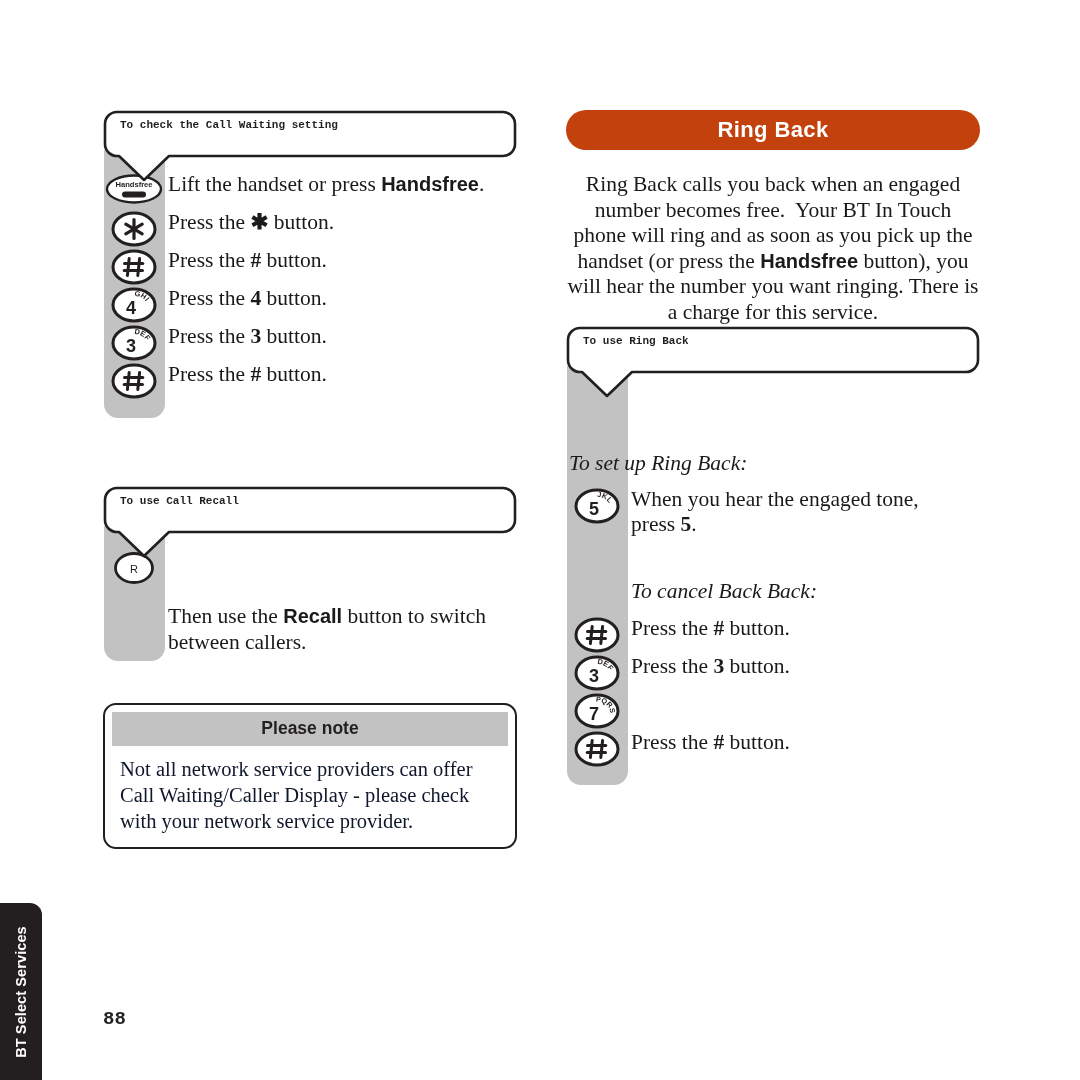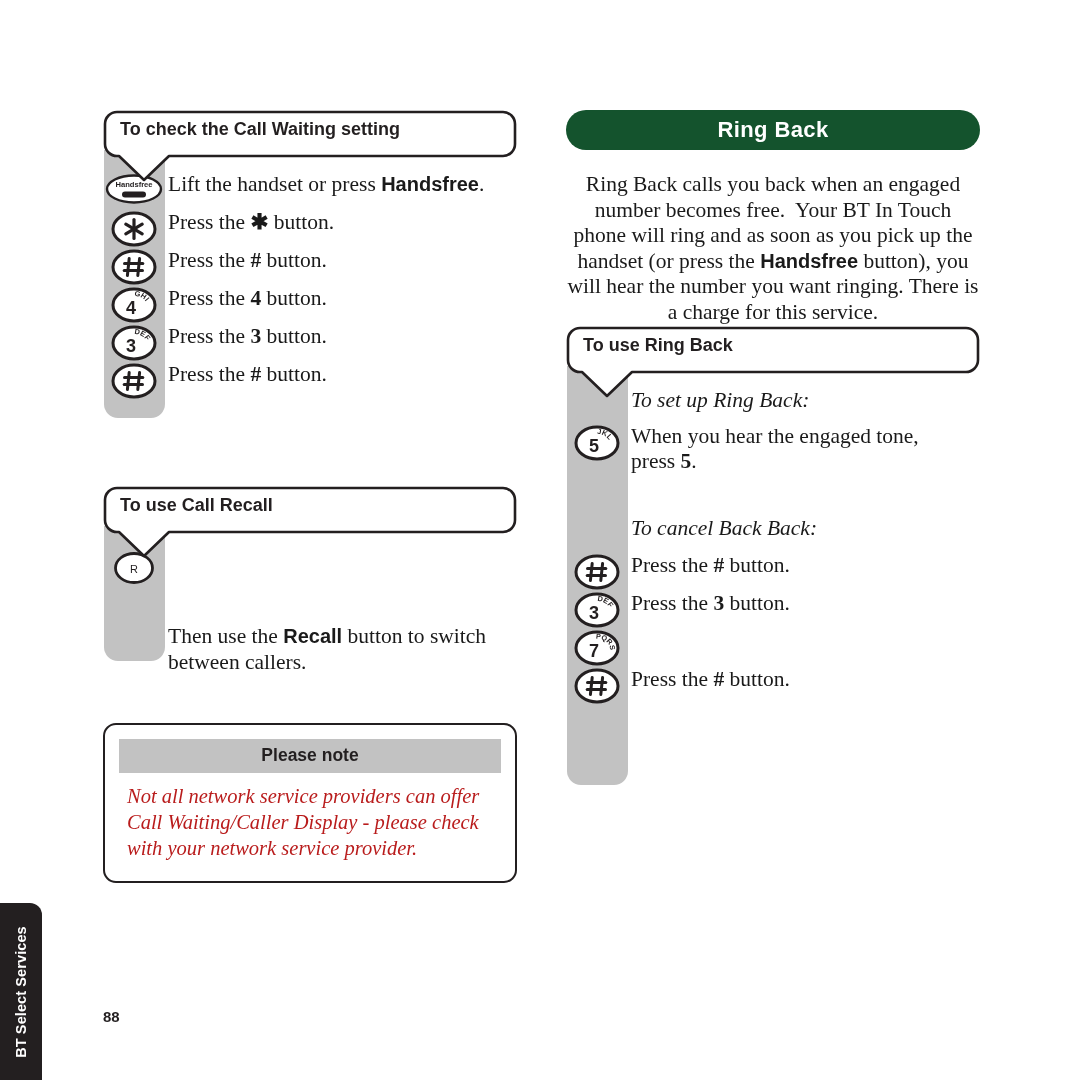--- a/index.html
+++ b/index.html
@@ -42,43 +42,43 @@
     font-size: 14.5px;
     letter-spacing: 0.1px;
     white-space: nowrap;
     transform: rotate(-90deg);
   }
 
   .page-number {
     position: absolute;
     left: 103px;
     top: 1008px;
-    font-family: Liberation Sans, sans-serif;
-    font-weight: bold;
-    font-size: 15px;
+    font-family: Liberation Mono, monospace;
+    font-weight: bold;
+    font-size: 19px;
     color: #231f20;
   }
 
   
   .col-left {
     position: absolute;
     left: 103px;
     top: 110px;
     width: 414px;
   }
   .col-right {
     position: absolute;
     left: 566px;
     top: 110px;
     width: 414px;
   }
 
   
   .banner {
-    background: #14532d;
+    background: #c2410c;
     border-radius: 22px;
     height: 40px;
     display: flex;
     align-items: center;
     justify-content: center;
   }
   .banner-text {
     color: #ffffff;
     font-family: "Liberation Sans", "DejaVu Sans", sans-serif;
     font-weight: bold;
@@ -113,23 +113,23 @@
     display: block;
     position: absolute;
     left: 0;
     top: 0;
     overflow: visible;
   }
   .callout-text {
     position: absolute;
     left: 17px;
     top: 9px;
-    font-family: Liberation Sans, sans-serif;
-    font-weight: bold;
-    font-size: 18px;
+    font-family: Liberation Mono, monospace;
+    font-weight: bold;
+    font-size: 11px;
     color: #231f20;
     z-index: 4;
     white-space: nowrap;
   }
 
   
   .steps {
     position: relative;
     padding-top: 22px;
   }
@@ -188,37 +188,36 @@
     position: relative;
     display: inline-block;
   }
   .key svg { display: block; }
 
   
   .note-box {
     border: 2px solid #231f20;
     border-radius: 13px;
     background: #ffffff;
-    padding: 14px;
+    padding: 7px;
     box-sizing: border-box;
   }
   .note-head {
     background: #c2c2c2;
     text-align: center;
     font-family: "Liberation Sans", "DejaVu Sans", sans-serif;
     font-weight: bold;
     font-size: 17.5px;
     color: #231f20;
     padding: 6px 0 7px 0;
   }
   .note-body {
-    font-style: italic;
     font-size: 20.5px;
     line-height: 26px;
-    color: #b91c1c;
+    color: #0f172a;
     padding: 10px 8px 6px 8px;
   }
   .spacer-s { height: 14px; }
 </style>
 </head>
 <body>
 
 <div class="page">
 
   <div class="col-left">
@@ -364,21 +363,21 @@
             <div class="step-key" style="padding-top:3px;">
               <span class="key">
                 <svg width="42" height="34" viewBox="0 0 42 34">
                   <ellipse cx="21" cy="17" rx="18.5" ry="14.5" fill="#ffffff" stroke="#231f20" stroke-width="2.8"></ellipse>
                   <text x="21" y="22" text-anchor="middle" font-family="Liberation Sans, sans-serif" font-size="11" fill="#231f20">R</text>
                 </svg>
               </span>
             </div>
           </div>
 
-          <div class="step" style="margin-top:20px;">
+          <div class="step" style="margin-top:0;">
             <div class="step-key"></div>
             <div class="step-body">
               Then use the <span class="sans-b">Recall</span> button to switch<br>between callers.
             </div>
           </div>
 
         </div>
       </div>
     </div>
 
@@ -403,21 +402,21 @@
       <div class="callout">
         <svg width="414" height="88" viewBox="0 0 414 88">
           <path d="M14,2 H400 a12,12 0 0 1 12,12 V34 a12,12 0 0 1 -12,12 H66 L41,70 L16,46 H14 a12,12 0 0 1 -12,-12 V14 a12,12 0 0 1 12,-12 Z" fill="#ffffff" stroke="#231f20" stroke-width="2.6" stroke-linejoin="round"></path>
         </svg>
         <div class="callout-text">To use Ring Back</div>
       </div>
       <div class="steps">
         <div class="keycol" style="height:419px;"></div>
         <div class="steps-inner">
 
-          <div class="step" style="min-height:0;">
+          <div class="step" style="min-height:0;flex-direction:column;">
             <div class="step-key"></div>
             <div class="step-body substep-title">To set up Ring Back:</div>
           </div>
 
           <div class="step" style="margin-top:11px;min-height:56px;">
             <div class="step-key">
               <span class="key">
                 <svg width="46" height="36" viewBox="0 0 46 36">
                   <ellipse cx="23" cy="18" rx="21" ry="16" fill="#ffffff" stroke="#231f20" stroke-width="3"></ellipse>
                   <text x="20" y="27" text-anchor="middle" font-family="Liberation Sans, sans-serif" font-size="18" font-weight="bold" fill="#231f20">5</text>

